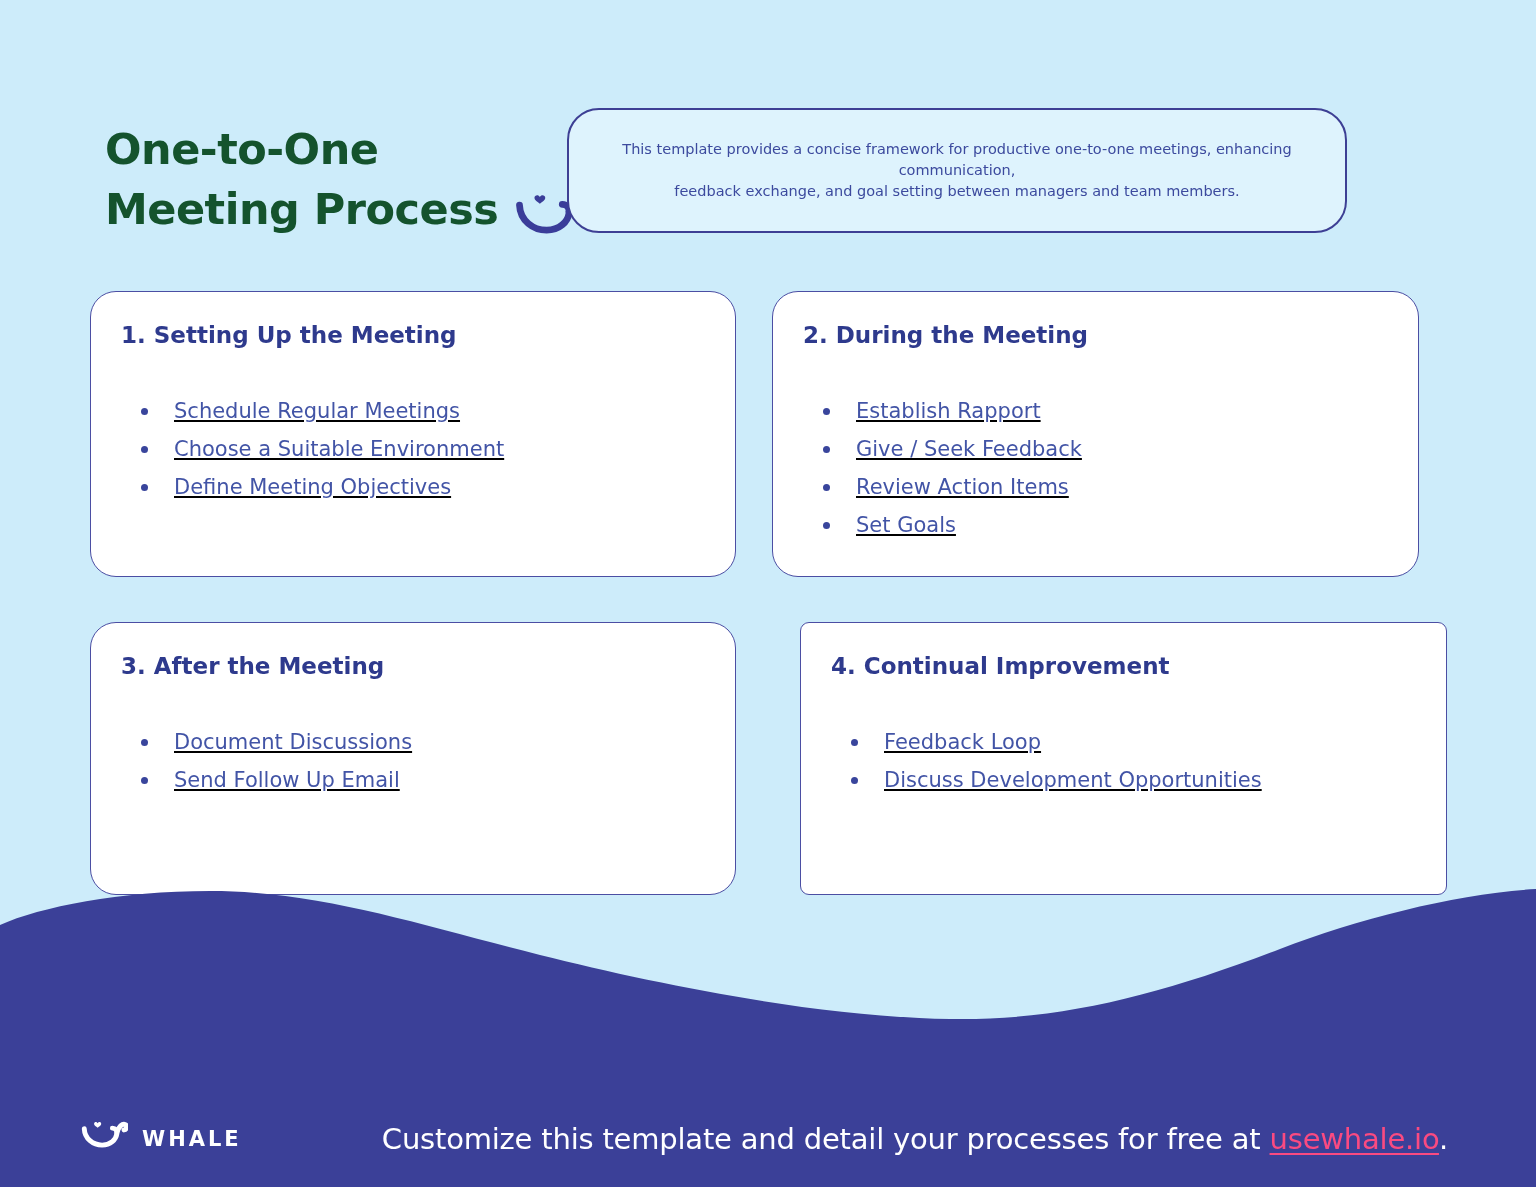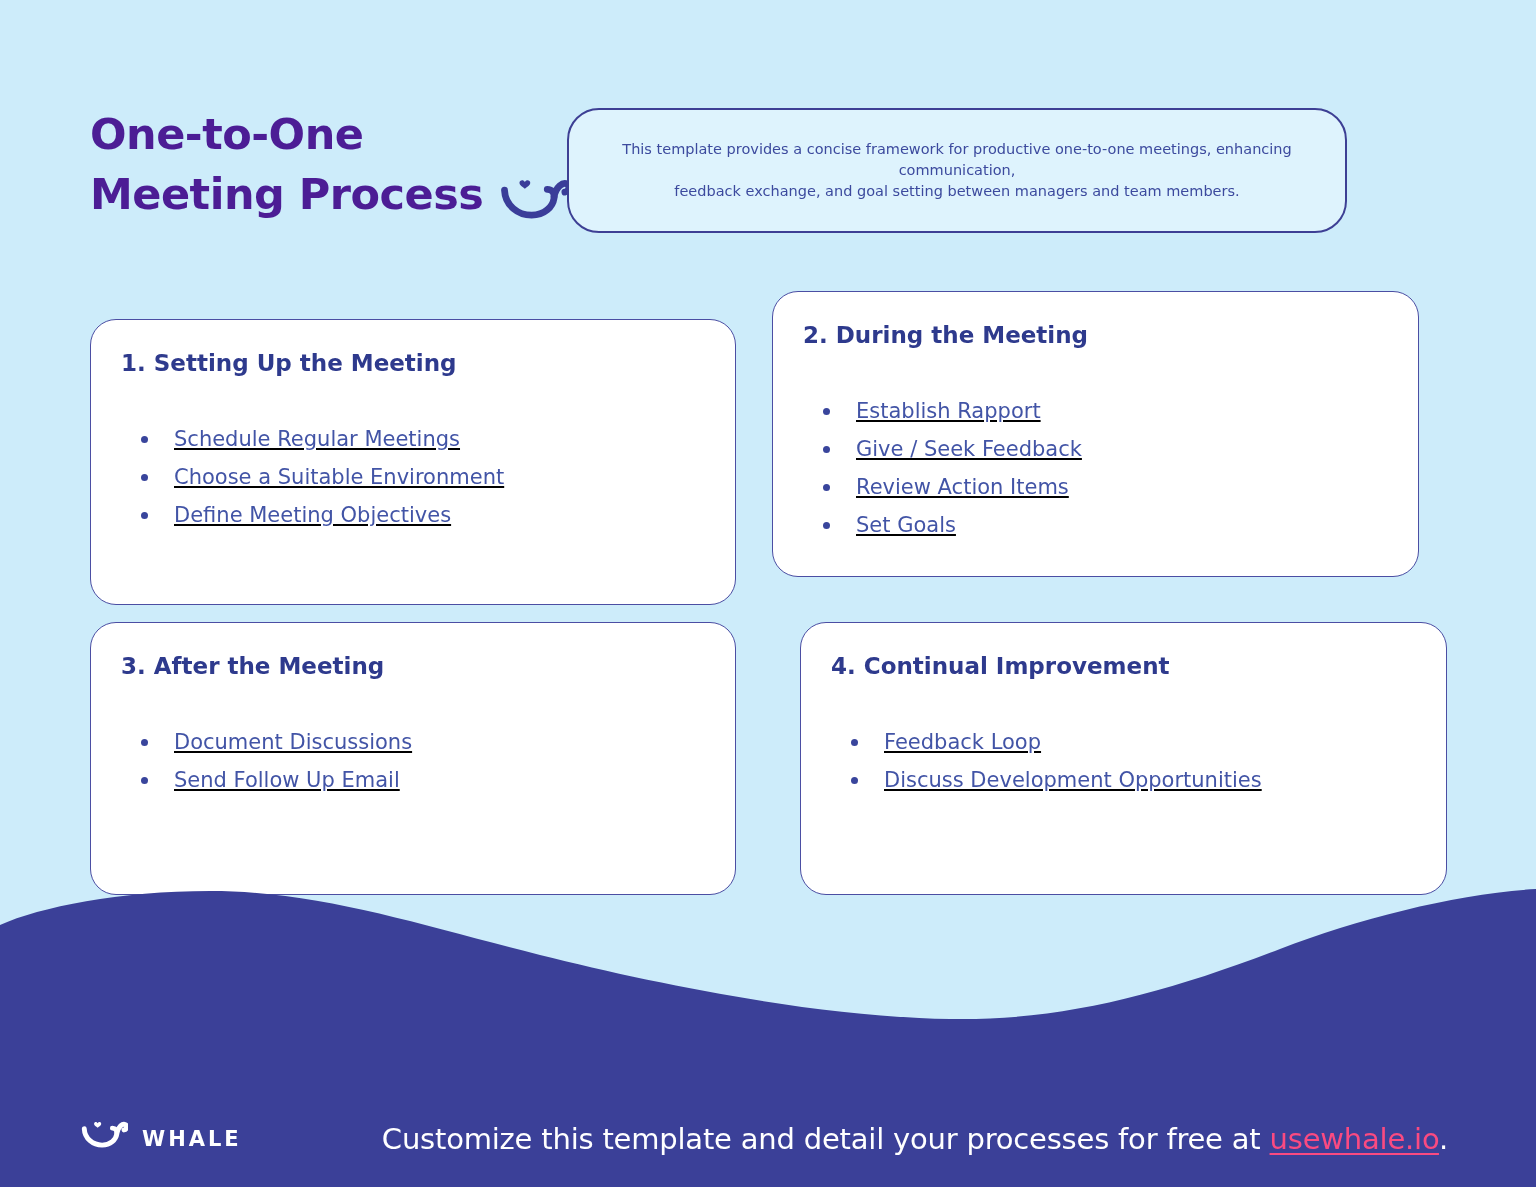--- a/index.html
+++ b/index.html
@@ -6,23 +6,23 @@
   body{
     width:1536px;height:1187px;
     font-family:"DejaVu Sans","Liberation Sans",sans-serif;
     background:#cdecfa;
     overflow:hidden;
   }
   .page{position:relative;width:1536px;height:1187px;background:#cdecfa;}
 
   
   .title{
-    position:absolute;left:90px;top:104px;margin:0;
+    position:absolute;left:90px;top:104px;margin:15px;
     font-size:43px;font-weight:800;line-height:60px;
-    color:#4c1d95;letter-spacing:-0.5px;
+    color:#14532d;letter-spacing:-0.5px;
   }
   .title-row{display:flex;align-items:center;gap:12px;}
   .title-icon{margin-top:6px;}
 
   .desc-box{
     position:absolute;left:567px;top:108px;width:780px;height:125px;
     box-sizing:border-box;
     background:#def3fd;
     border:2px solid #3d3f94;
     border-radius:32px;
@@ -34,24 +34,24 @@
   }
 
   
   .card{
     position:absolute;box-sizing:border-box;
     background:#ffffff;
     border:1.5px solid #4b4ea3;
     border-radius:26px;
     padding:30px 30px 0 30px;
   }
-  .card-1{left:90px;top:291px;width:646px;height:286px;margin-top:28px;}
+  .card-1{left:90px;top:291px;width:646px;height:286px;}
   .card-2{left:772px;top:291px;width:647px;height:286px;}
   .card-3{left:90px;top:622px;width:646px;height:273px;}
-  .card-4{left:800px;top:622px;width:647px;height:273px;}
+  .card-4{left:800px;top:622px;width:647px;height:273px;border-radius:9px;}
 
   .card h2{
     margin:0;font-size:23px;font-weight:700;color:#2e3a8d;letter-spacing:0;
   }
   .card ul{
     list-style:none;margin:44px 0 0 0;padding:0 0 0 20px;text-decoration:underline;
   }
   .card li{
     position:relative;
     font-size:21px;line-height:38px;color:#4254a6;

